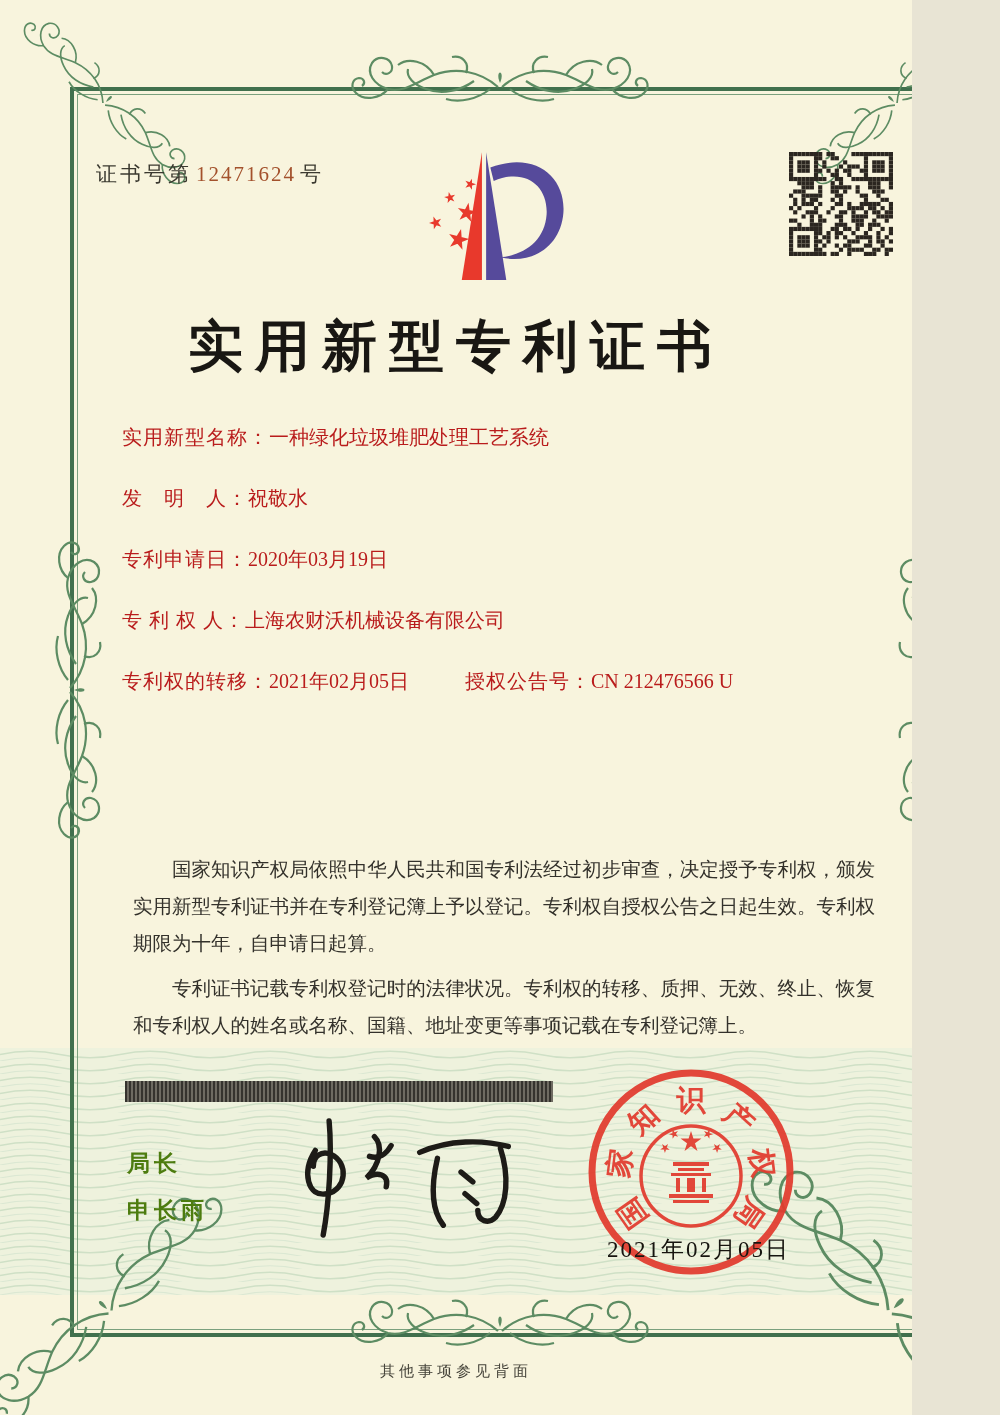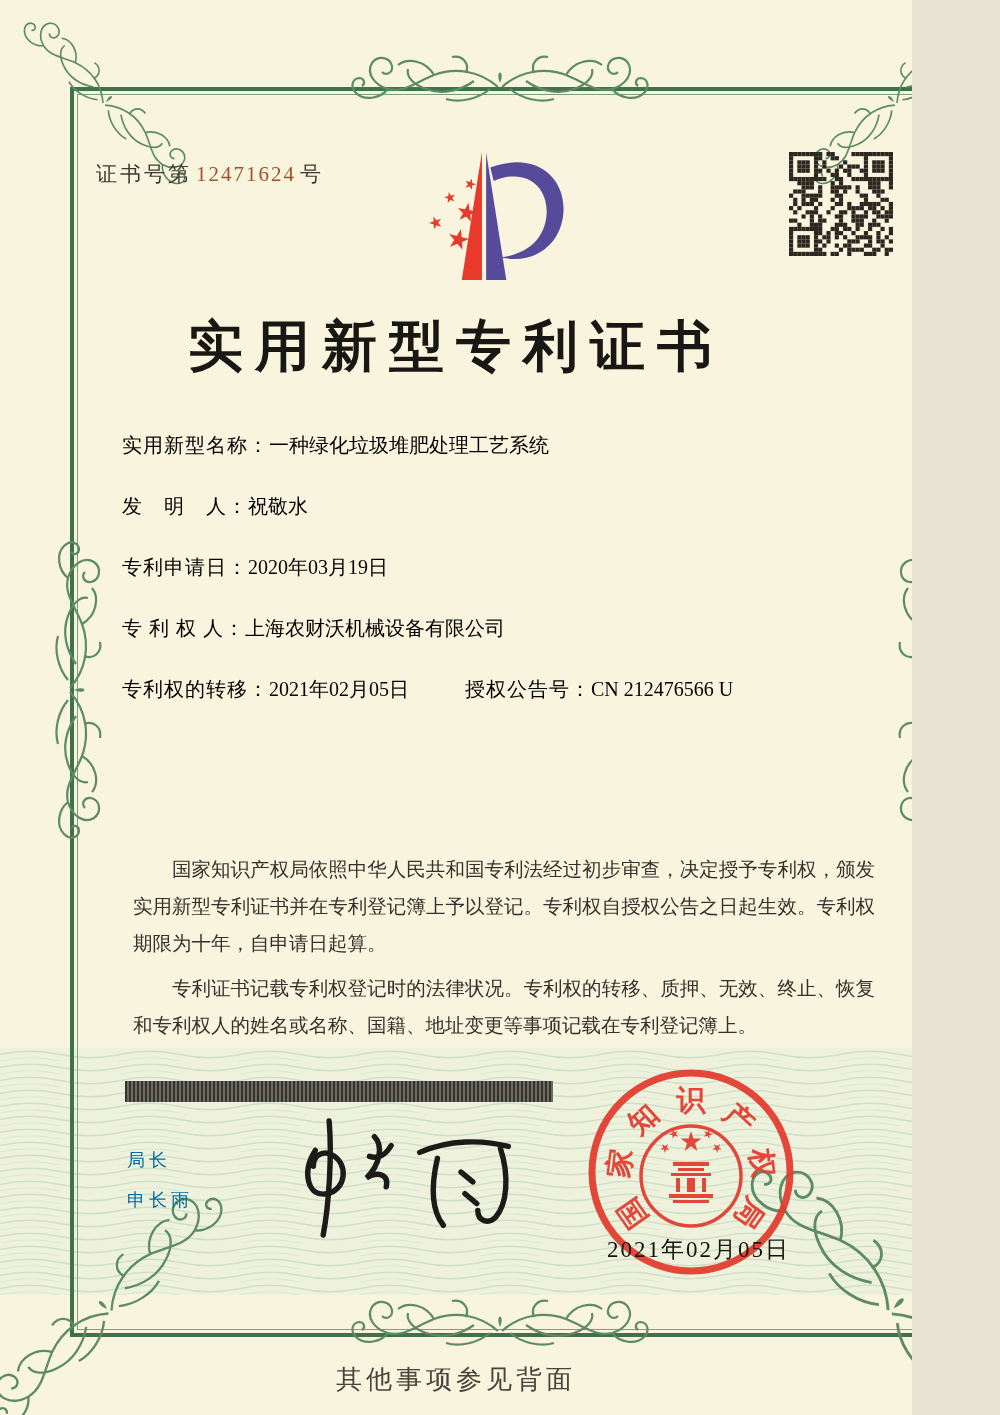--- a/index.html
+++ b/index.html
@@ -10,38 +10,38 @@
          border:4px solid #41704d;z-index:1;}
   .frame::before{content:"";position:absolute;inset:3px;border:1px solid #7aa07d;}
   .orn{position:absolute;left:0;top:0;z-index:2;pointer-events:none;}
   
   .certno{position:absolute;left:96px;top:160px;font-size:21px;letter-spacing:3px;color:#3a382f;z-index:3;}
   .certno .num{color:#a3512c;letter-spacing:2px;padding:0 4px;}
   .logo{position:absolute;left:408px;top:138px;width:168px;height:158px;z-index:3;}
   .qr{position:absolute;left:789px;top:152px;width:104px;height:104px;z-index:3;}
   .title{position:absolute;left:0;top:310px;width:100%;text-align:center;font-size:55px;
          font-weight:700;letter-spacing:12px;color:#191713;z-index:3;}
-  .fields{position:absolute;left:122px;top:424px;width:770px;z-index:3;font-size:20px;color:#000000;margin-top:8px;}
+  .fields{position:absolute;left:122px;top:424px;width:770px;z-index:3;font-size:20px;color:#b91c1c;}
   .frow{height:61px;line-height:26px;white-space:nowrap;}
   .frow .lbl{letter-spacing:1px;}
   .gap{display:inline-block;width:56px;}
   .paras{position:absolute;left:125px;top:843px;width:758px;font-size:19.5px;line-height:37px;
          text-align:justify;color:#33312b;z-index:3;}
   .paras p{margin:8px;text-indent:2em;}
   .waves{position:absolute;left:0;top:1048px;width:1000px;height:247px;z-index:0;}
   .strip{position:absolute;left:125px;top:1081px;width:428px;height:21px;z-index:2;
          background:repeating-linear-gradient(90deg,#35332e 0 2px,#6e6b62 2px 4px);}
-  .boss{position:absolute;left:127px;top:1148px;z-index:3;font-size:18px;color:#0369a1;}
+  .boss{position:absolute;left:127px;top:1148px;z-index:3;font-size:23px;color:#4d7c0f;font-weight:bold;}
   .boss div{margin-bottom:16px;letter-spacing:4px;}
   .sig{position:absolute;left:272px;top:1112px;width:256px;height:130px;z-index:4;}
   .seal{position:absolute;left:585px;top:1066px;width:212px;height:212px;z-index:3;opacity:.93;}
   .sealdate{position:absolute;left:607px;top:1234px;z-index:5;font-size:23px;letter-spacing:2px;color:#16140f;}
   .pageno{position:absolute;left:0;top:1294px;width:100%;text-align:center;font-size:17px;
           letter-spacing:3px;color:#34322c;z-index:3;}
-  .backnote{position:absolute;left:0;top:1362px;width:100%;text-align:center;font-size:26px;
+  .backnote{position:absolute;left:0;top:1362px;width:100%;text-align:center;font-size:15px;
             letter-spacing:4px;color:#45433a;z-index:3;}
 </style>
 </head>
 <body>
 
 <div class="page">
 
   <svg class="waves" width="1000" height="247">
     <defs>
       <pattern id="gw" width="120" height="13" patternUnits="userSpaceOnUse">

